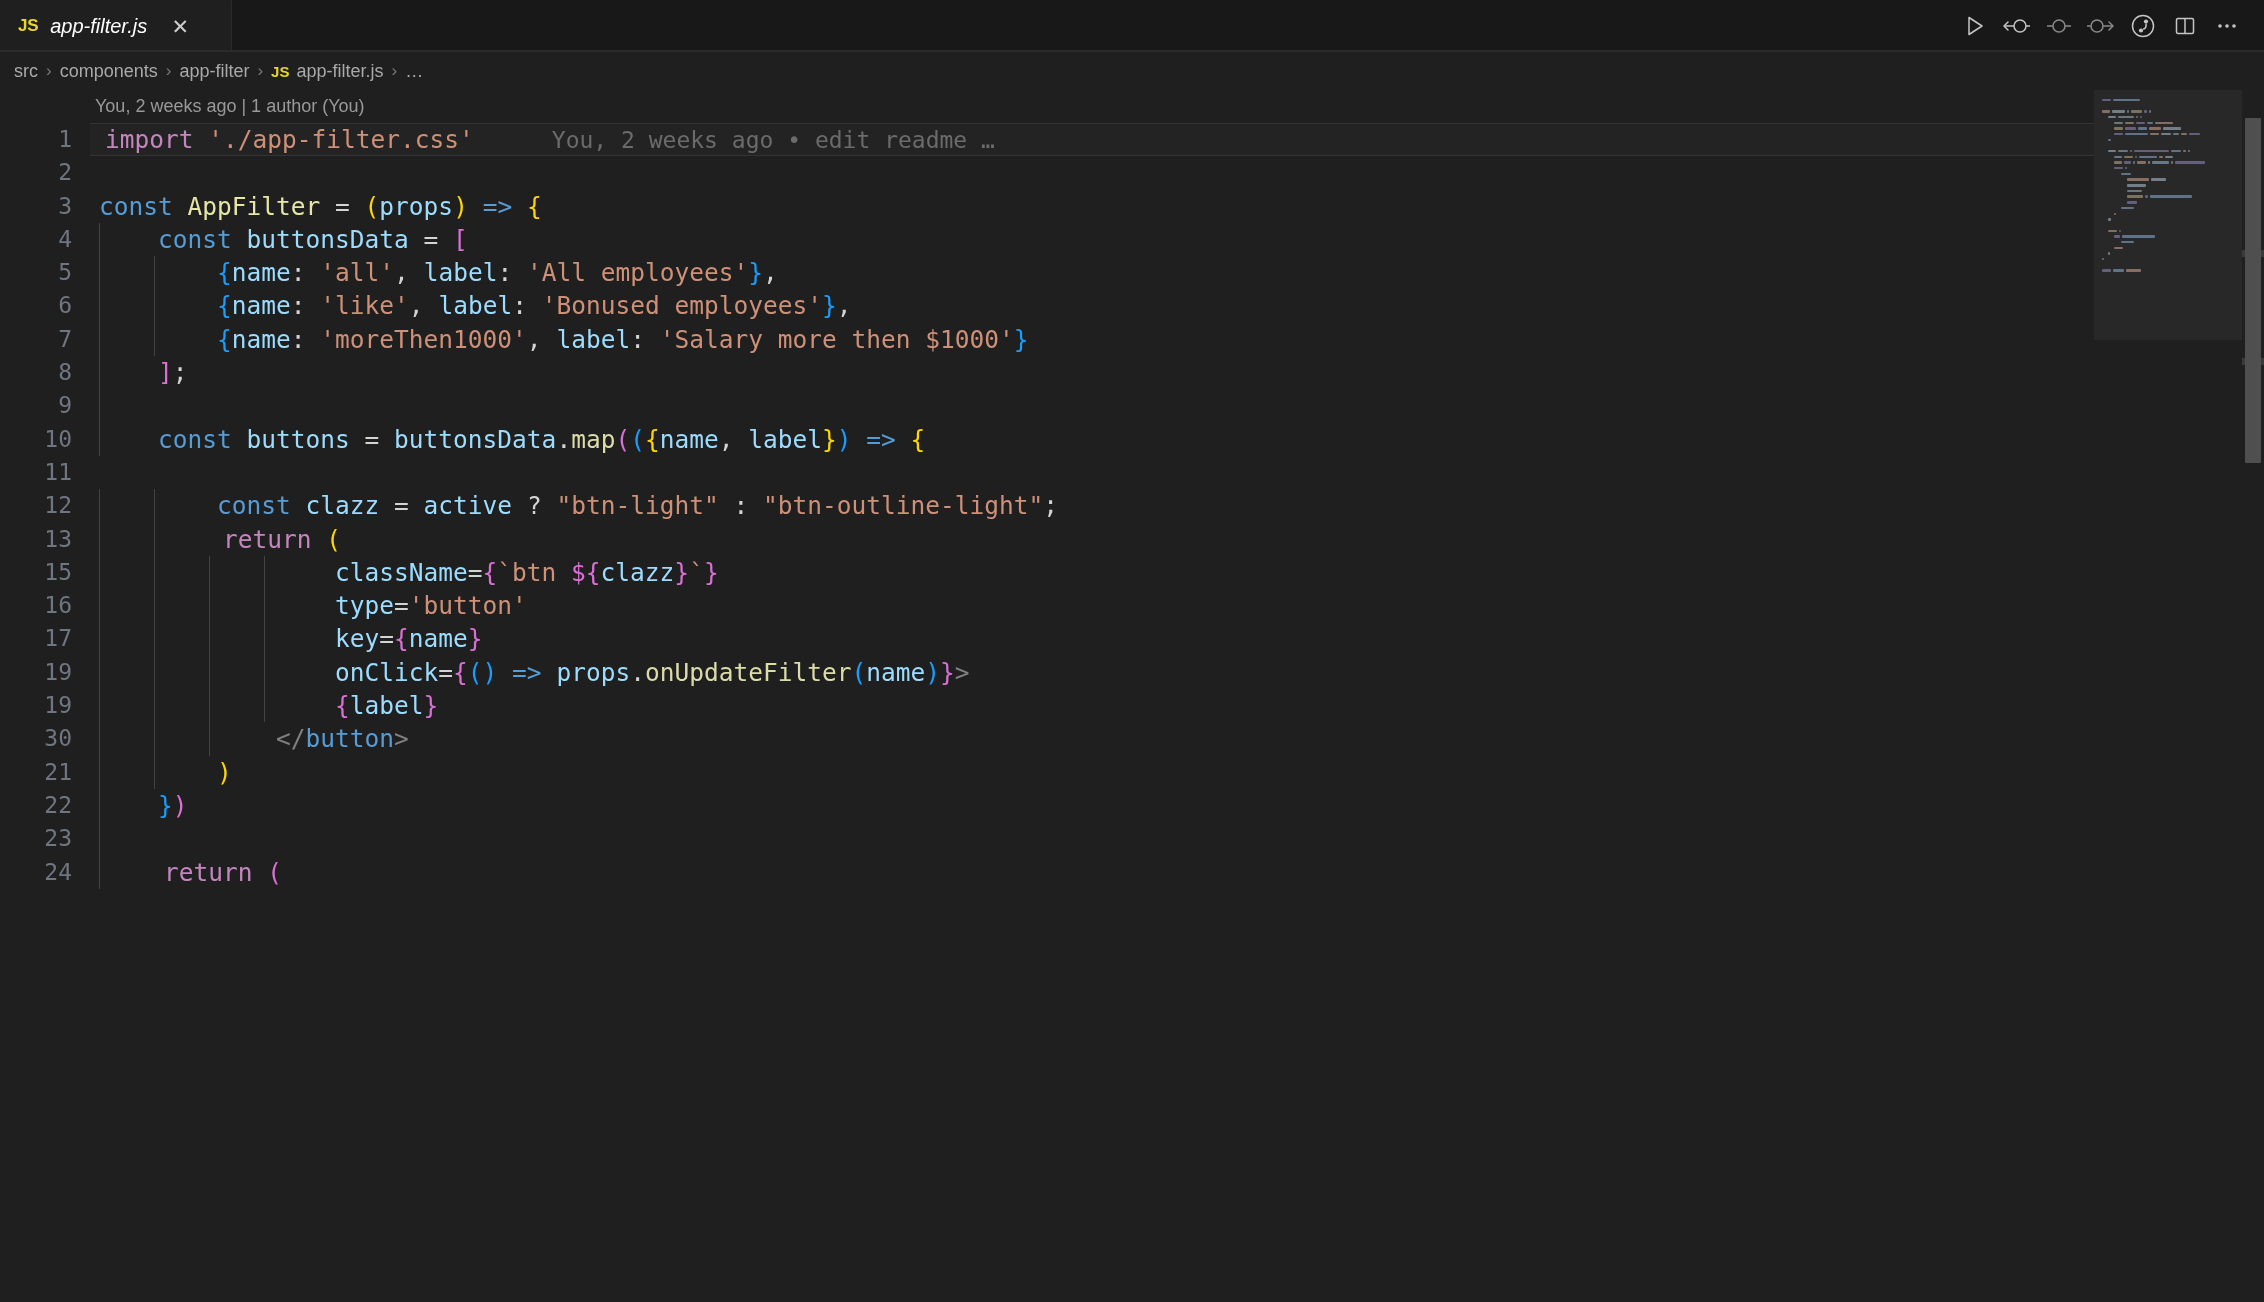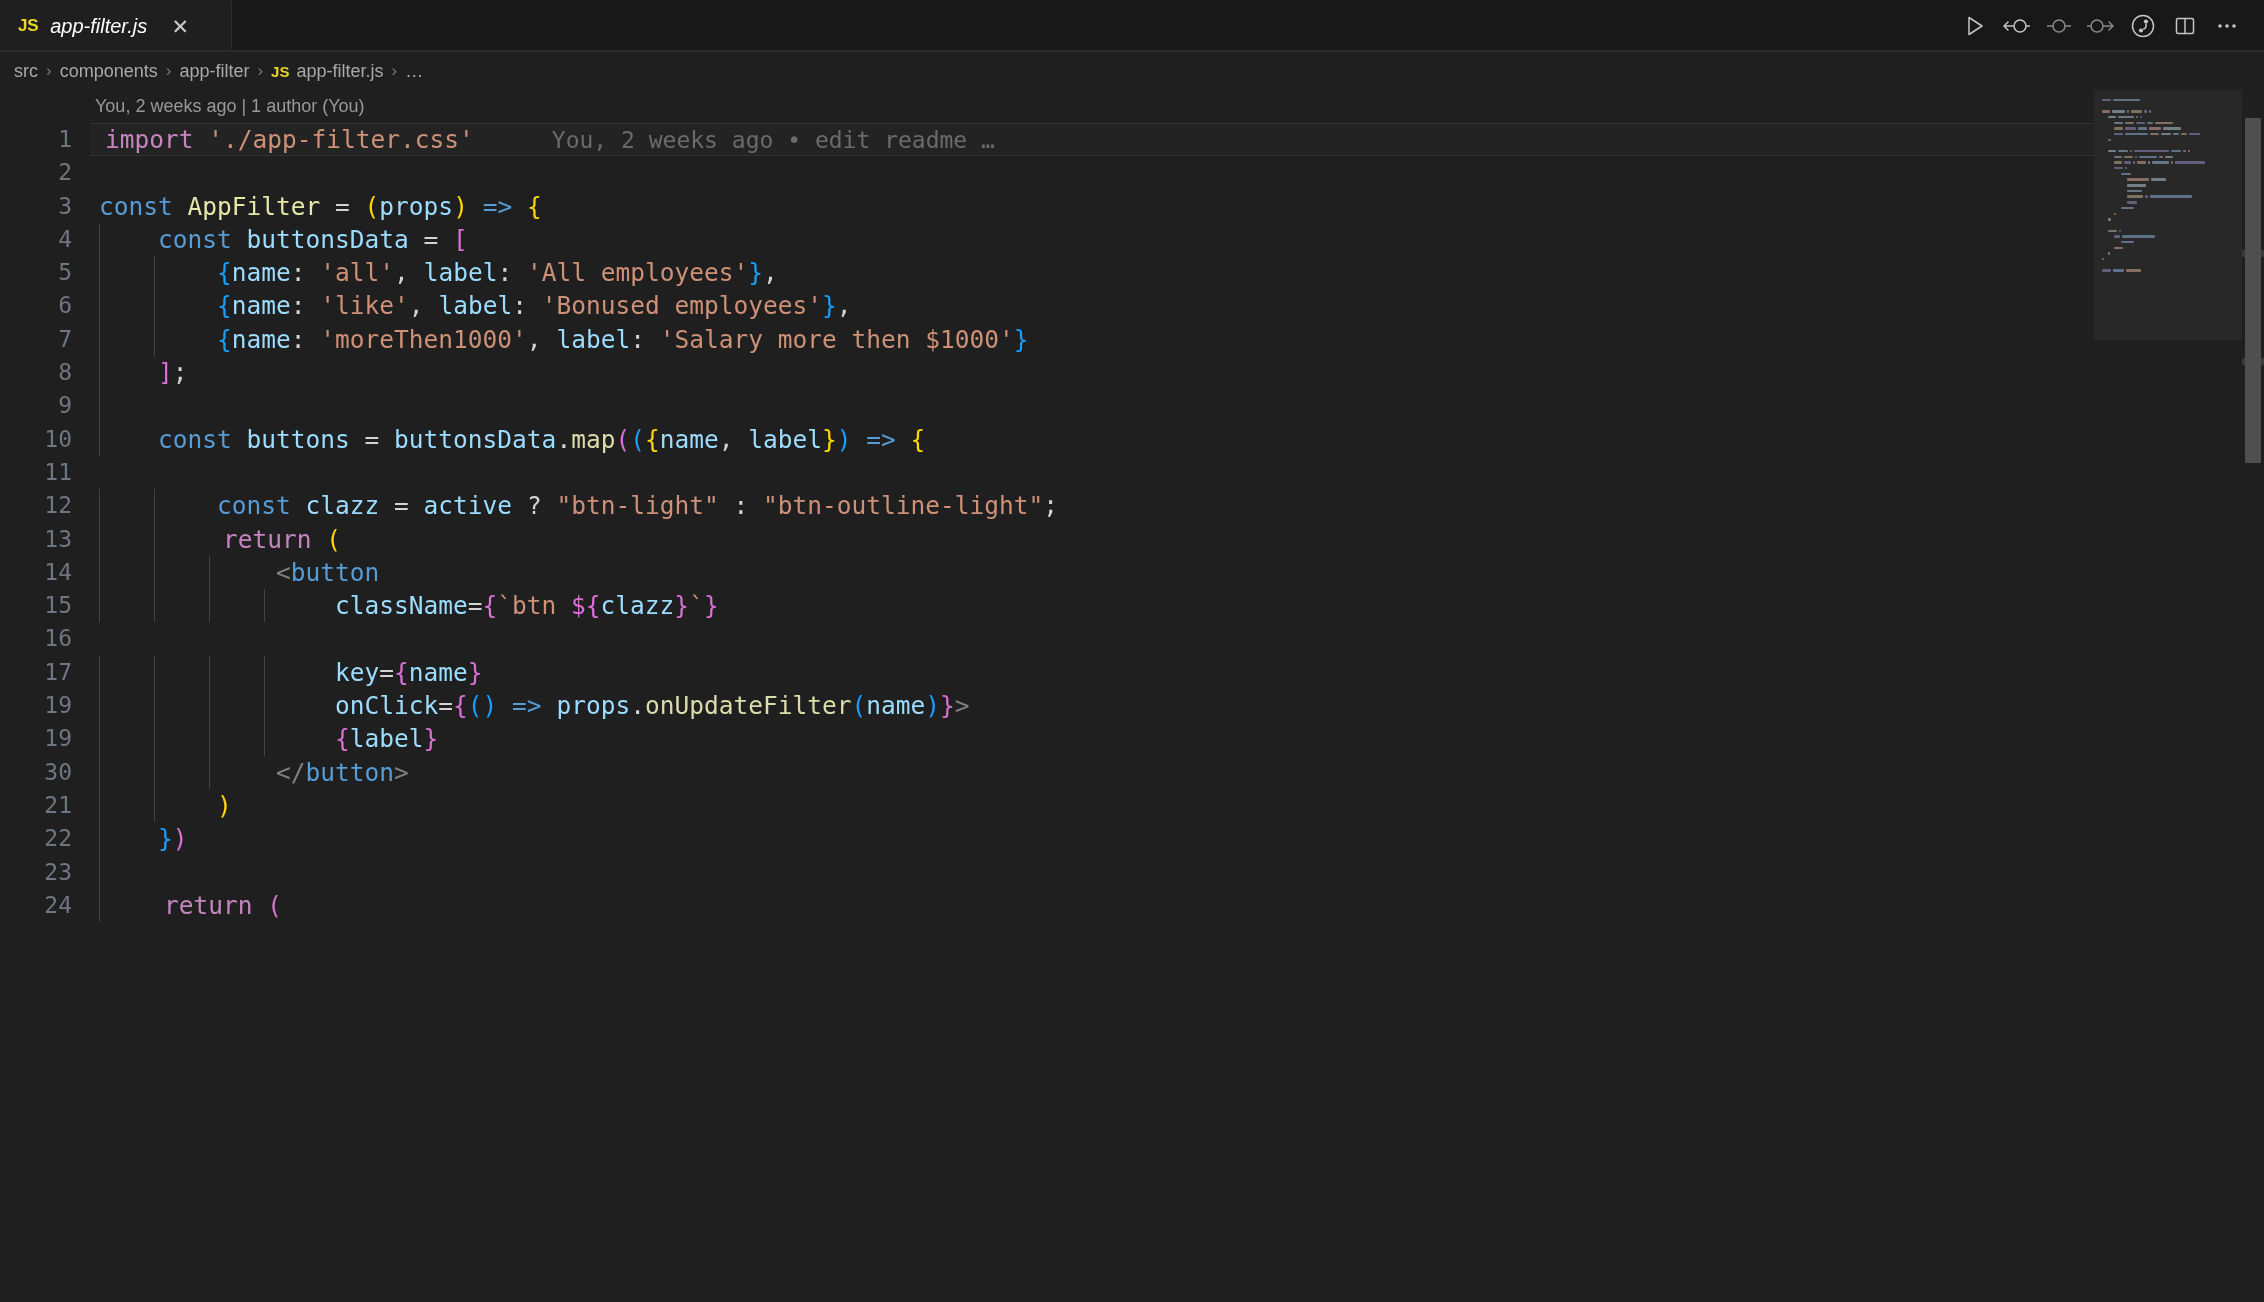--- a/index.html
+++ b/index.html
@@ -365,32 +365,29 @@
     <div class="line">
       <span class="lno">12</span>
       <span class="code"><span class="ig" style="left:27px"></span><span class="ig" style="left:82px"></span>        <span class="kwb">const</span> <span class="var">clazz</span> <span class="op">=</span> <span class="var">active</span> <span class="op">?</span> <span class="str">"btn-light"</span> <span class="op">:</span> <span class="str">"btn-outline-light"</span><span class="op">;</span></span>
     </div>
 
     <div class="line">
       <span class="lno">13</span>
       <span class="code"><span class="ig" style="left:27px"></span><span class="ig" style="left:82px"></span>        <span class="kw">return</span> <span class="b1">(</span></span>
     </div>
 
-    <div class="line">
-      <span class="lno">14</span>
-      <span class="code"><span class="ig" style="left:27px"></span><span class="ig" style="left:82px"></span><span class="ig" style="left:137px"></span>            <span class="tagbr">&lt;</span><span class="tag">button</span></span>
-    </div>
 
     <div class="line">
       <span class="lno">15</span>
       <span class="code"><span class="ig" style="left:27px"></span><span class="ig" style="left:82px"></span><span class="ig" style="left:137px"></span><span class="ig" style="left:192px"></span>                <span class="attr">className</span><span class="op">=</span><span class="b2">{</span><span class="str">`btn </span><span class="b2">${</span><span class="var">clazz</span><span class="b2">}</span><span class="str">`</span><span class="b2">}</span></span>
     </div>
 
     <div class="line">
       <span class="lno">16</span>
+      <span class="code"><span class="ig" style="left:27px"></span><span class="ig" style="left:82px"></span><span class="ig" style="left:137px"></span><span class="ig" style="left:192px"></span>                <span class="attr">type</span><span class="op">=</span><span class="str">'button'</span></span>
     </div>
 
     <div class="line">
       <span class="lno">17</span>
       <span class="code"><span class="ig" style="left:27px"></span><span class="ig" style="left:82px"></span><span class="ig" style="left:137px"></span><span class="ig" style="left:192px"></span>                <span class="attr">key</span><span class="op">=</span><span class="b2">{</span><span class="var">name</span><span class="b2">}</span></span>
     </div>
 
     <div class="line">
       <span class="lno">19</span>
       <span class="code"><span class="ig" style="left:27px"></span><span class="ig" style="left:82px"></span><span class="ig" style="left:137px"></span><span class="ig" style="left:192px"></span>                <span class="attr">onClick</span><span class="op">=</span><span class="b2">{</span><span class="b3">(</span><span class="b3">)</span> <span class="arrow">=&gt;</span> <span class="var">props</span><span class="op">.</span><span class="fn">onUpdateFilter</span><span class="b3">(</span><span class="var">name</span><span class="b3">)</span><span class="b2">}</span><span class="tagbr">&gt;</span></span>

